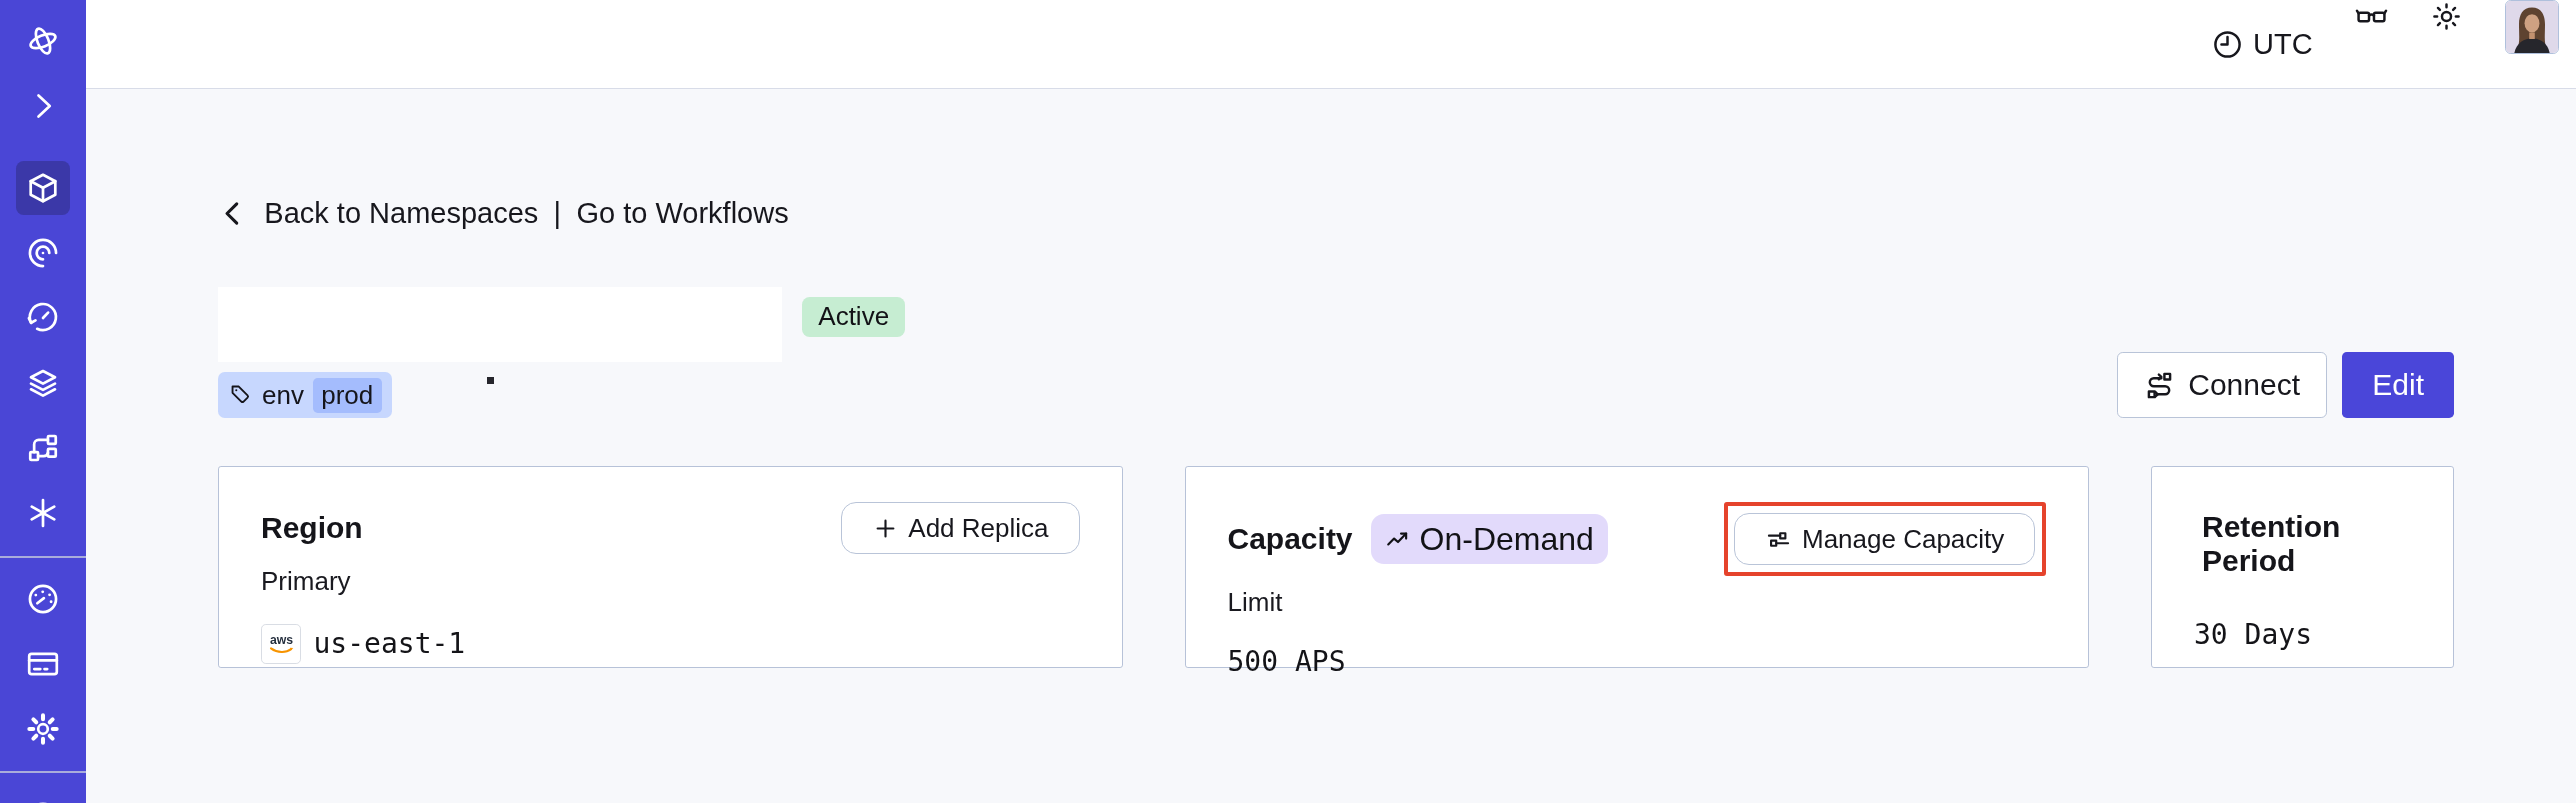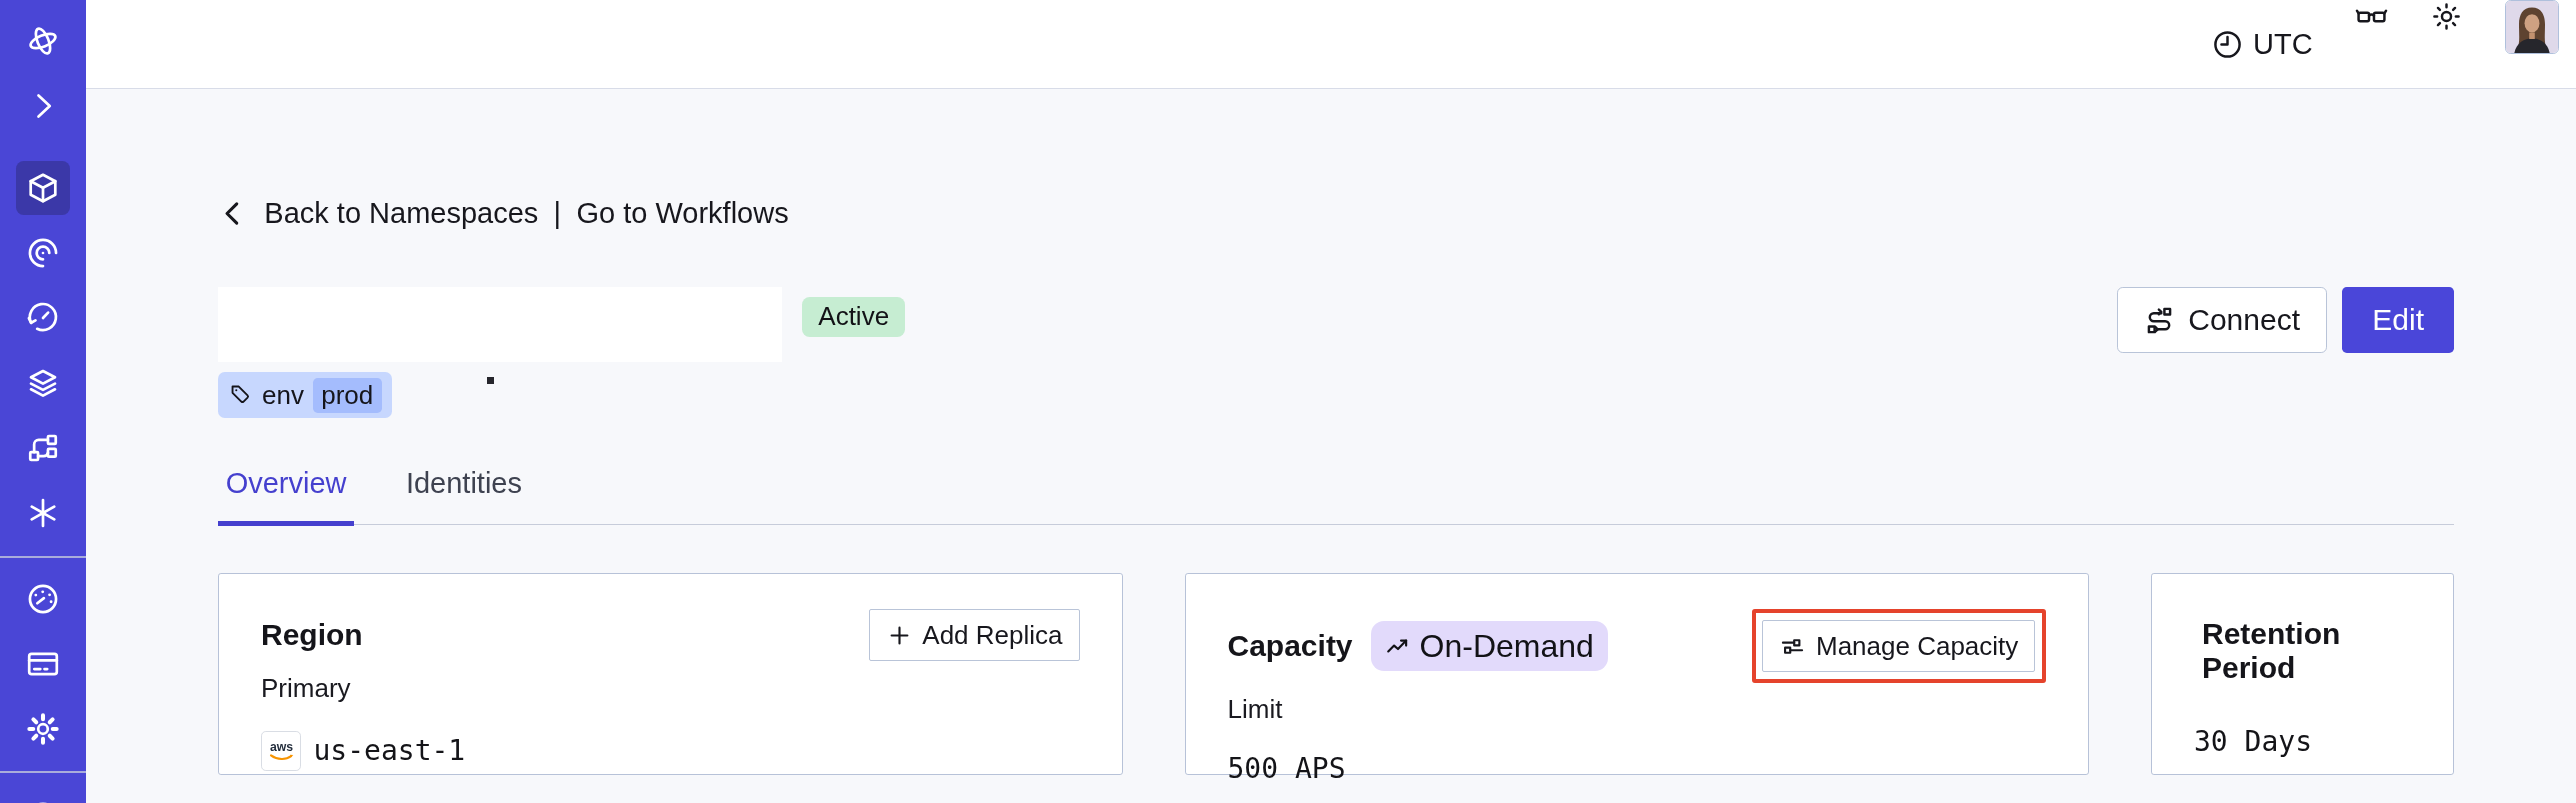--- a/index.html
+++ b/index.html
@@ -32,21 +32,21 @@
   .content { position:absolute; left:86px; top:93px; width:2490px; height:713px;
     padding:0 122px 0 132px; background:#F7F8FB; }
 
   .breadcrumb { margin-top:104px; display:flex; align-items:center; gap:15.3px;
     font-size:29px; font-weight:500; color:#17171D; }
   .breadcrumb svg { width:31px; height:31px; fill:none; stroke:#17171D; stroke-width:2.4;
     stroke-linecap:round; stroke-linejoin:round; }
   .crumb { cursor:pointer; }
   .crumb-sep { color:#17171D; }
 
-  .title-row { margin-top:57px; display:flex; justify-content:space-between; align-items:flex-start; }
+  .title-row { margin-top:57px; display:flex; justify-content:space-between; align-items:flex-end; }
   .title-left { position:relative; }
   .name-line { display:flex; align-items:flex-start; }
   .name-redacted { width:564px; height:75px; background:#FFFFFF; }
   .name-dot { position:absolute; left:269px; top:90px; width:6.7px; height:6.7px; background:#26262C; }
   .badge-active { margin-left:20px; margin-top:9.6px; height:40px; padding:0 16.3px; border-radius:7.7px;
     background:#C6EDD2; color:#121216; font-size:26px; display:inline-flex; align-items:center; }
   .tag { margin-top:10px; display:inline-flex; align-items:center; gap:8.6px;
     background:#C7D7FE; border-radius:6.7px; padding:5.8px 10.5px; font-size:26px; color:#15151B; }
   .tag svg { width:25px; height:25px; fill:none; stroke:#15151B; stroke-width:1.8; stroke-linejoin:round; }
   .tag-inner { background:#A4BCFD; border-radius:4.8px; padding:1.9px 8.6px; }
@@ -69,21 +69,21 @@
     padding:35px 42px; }
   .card-region, .card-capacity { flex:1 1 0; }
   .card-retention { flex:0 0 303px; }
   .card-head { display:flex; justify-content:space-between; align-items:center; }
   .card-title { font-size:30px; font-weight:600; color:#15151A; }
   .card-label { margin-top:21px; font-size:26px; color:#1A1A20; }
   .mono { font-family:"DejaVu Sans Mono", monospace; font-size:28px; color:#141418; }
   .value-row { margin-top:27px; display:flex; align-items:center; gap:12.5px; }
   .head-left { display:flex; align-items:center; gap:18px; }
 
-  .btn-small { height:52px; padding:0 16px; gap:9.6px; font-size:26px; border-radius:2px; }
+  .btn-small { height:52px; padding:0 30px; gap:9.6px; font-size:26px; border-radius:15px; }
   .btn-small svg { width:27px; height:27px; }
 
   .badge-ondemand { display:inline-flex; align-items:center; gap:8.6px; background:#E2DAFB;
     border-radius:13px; padding:6.7px 14.4px; font-size:32px; color:#121216; }
   .badge-ondemand svg { width:26px; height:26px; fill:none; stroke:#121216; stroke-width:2;
     stroke-linecap:round; stroke-linejoin:round; }
 
   .highlight-box { border:4.8px solid #E5432C; border-radius:2.9px; padding:6.7px; }
 
   .aws-badge { width:40px; height:40px; background:#FFFFFF; border:1.9px solid #D9DDE4;
@@ -249,24 +249,20 @@
             <path d="M10.4 18.8h6a3.1 3.1 0 0 0 0-6.2H7.6a3.1 3.1 0 0 1 0-6.2h5.8"></path>
             <path d="M11.5 3.6l1.9 1.8-1.9 1.8"></path>
             <path d="M8.7 17l1.9 1.8-1.9 1.8"></path>
           </svg>
           <span>Connect</span>
         </button>
         <button class="btn btn-edit">Edit</button>
       </div>
     </div>
 
-    <div class="tabs">
-      <div class="tab active">Overview</div>
-      <div class="tab">Identities</div>
-    </div>
 
     <div class="cards">
 
       <section class="card card-region">
         <div class="card-head">
           <div class="card-title">Region</div>
           <button class="btn btn-small">
             <svg viewBox="0 0 24 24">
               <path d="M12 5v14M5 12h14"></path>
             </svg>

